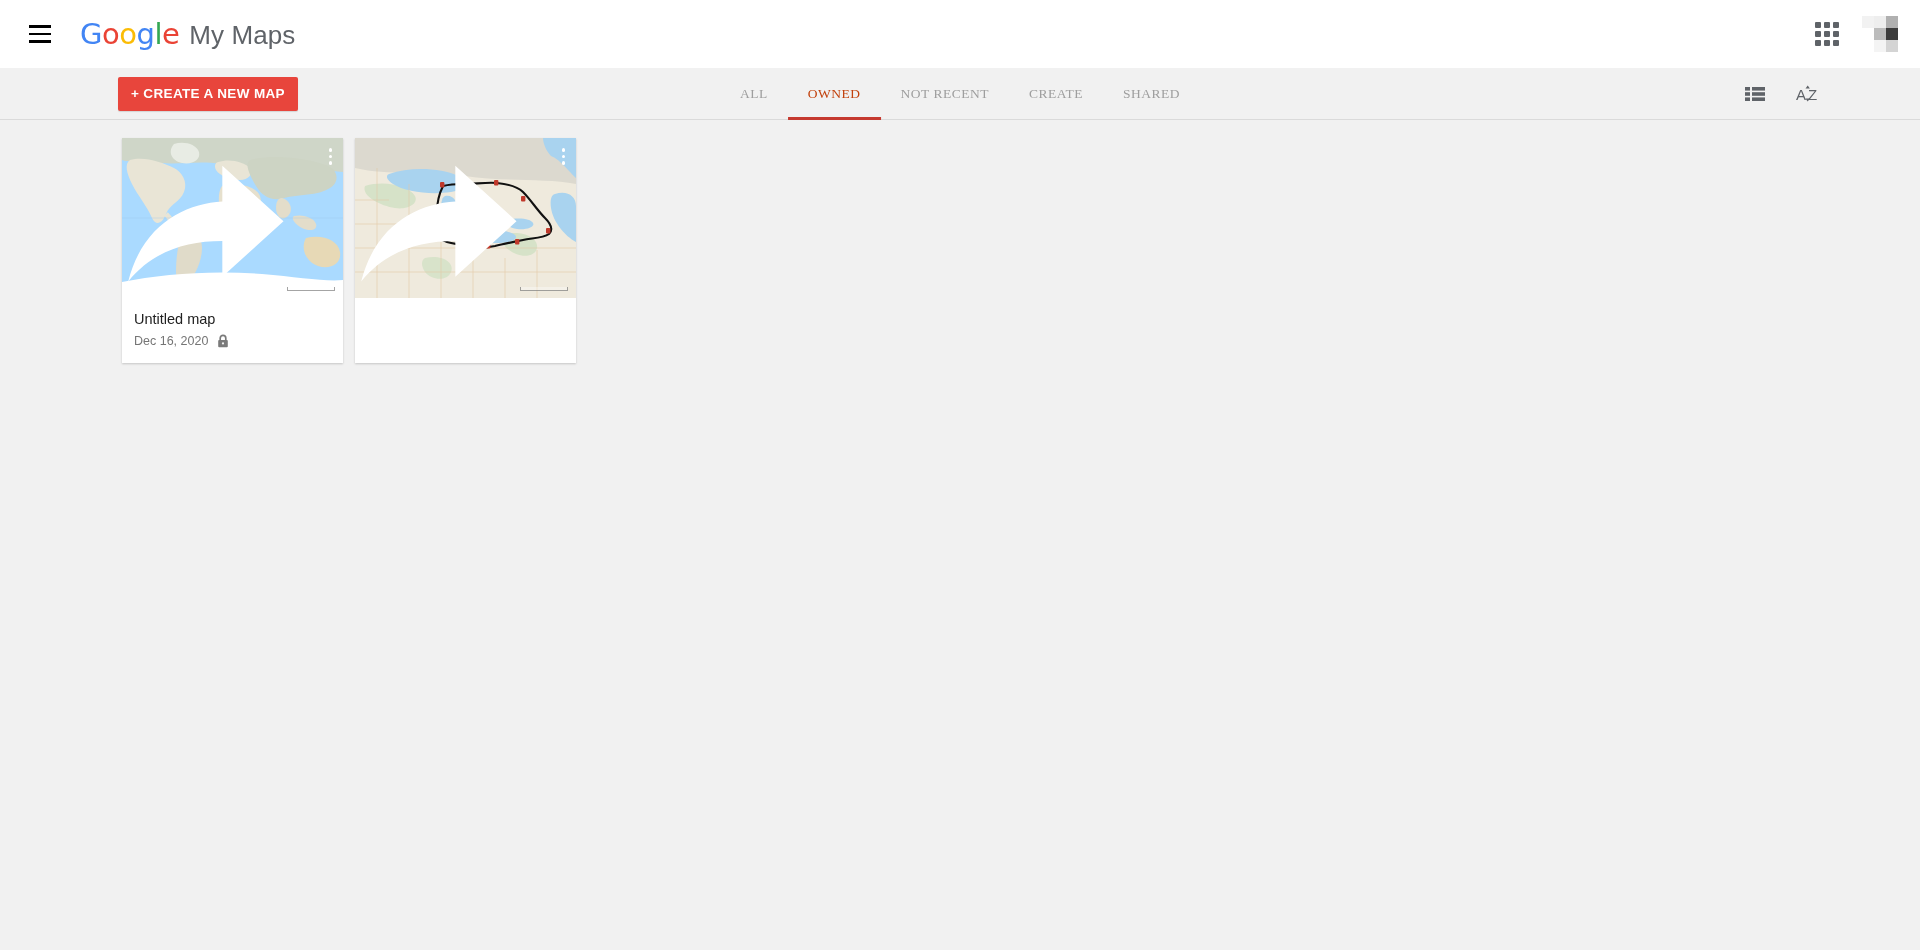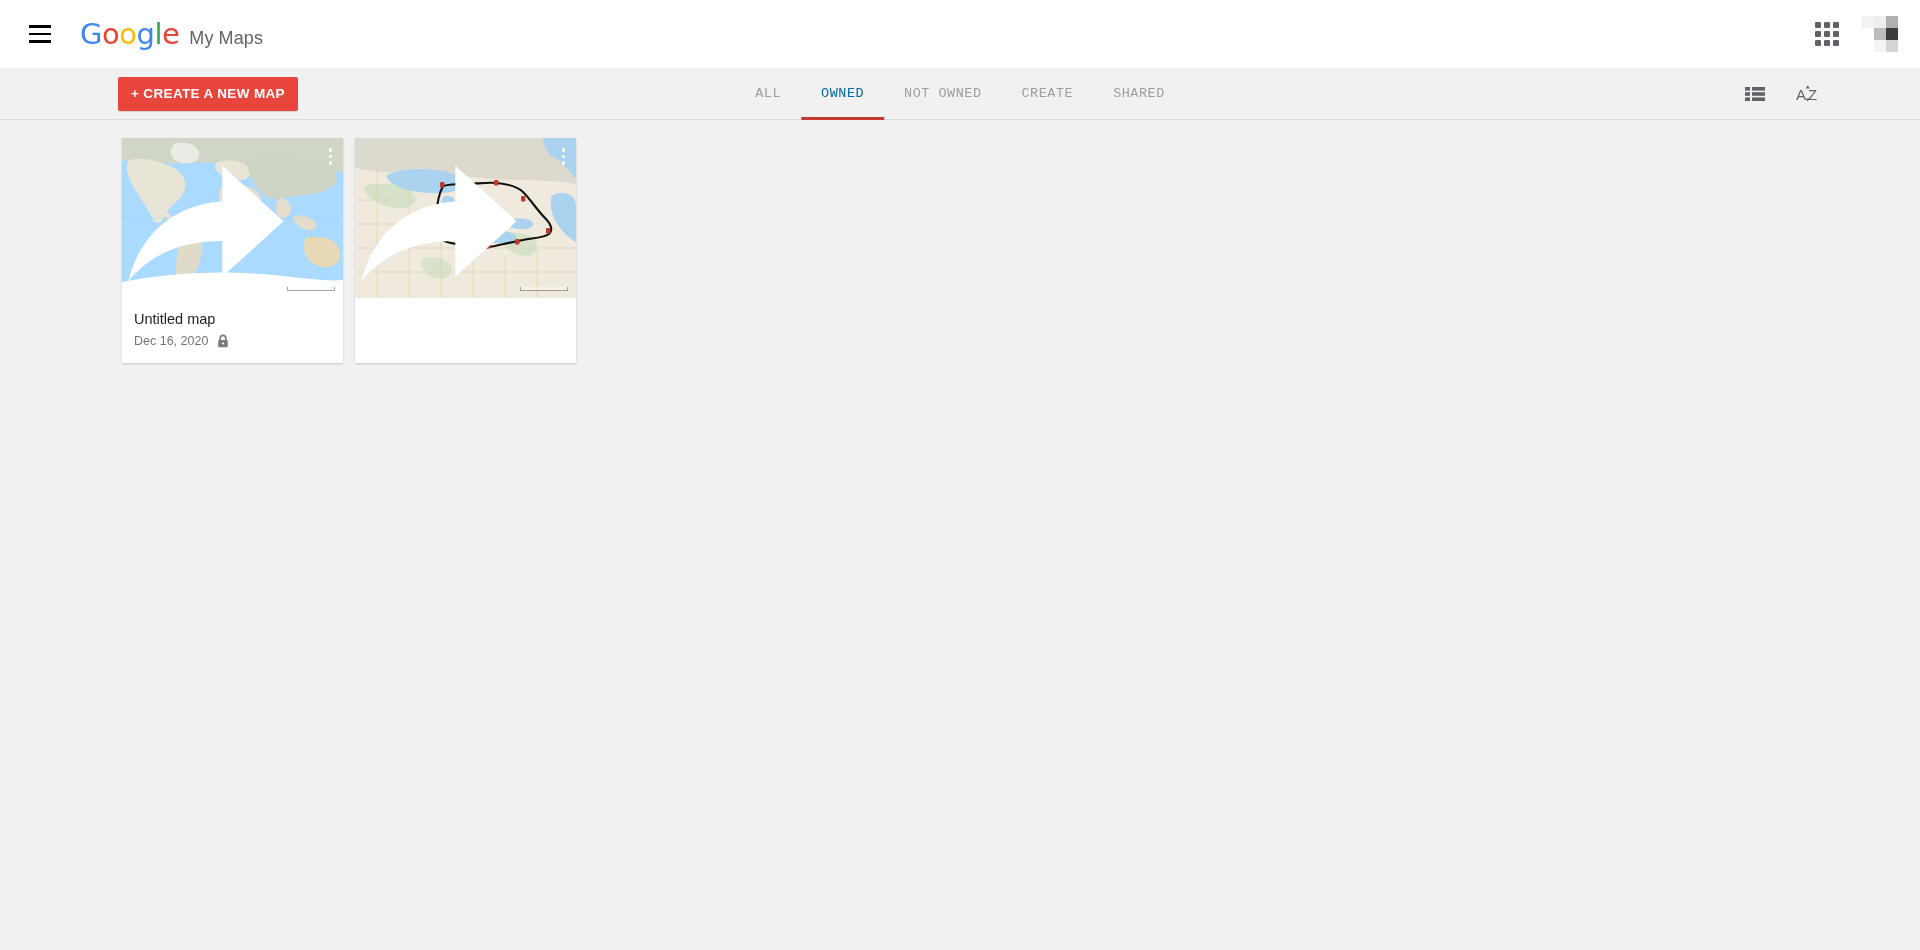--- a/index.html
+++ b/index.html
@@ -38,21 +38,21 @@
     white-space:nowrap;
   }
   .glogo {
     font-size:29px;
     letter-spacing:-0.5px;
     font-family:"DejaVu Sans", sans-serif;
     font-weight:400;
   }
   .glogo i { font-style:normal; }
   .product-name {
-    font-size:18px;
+    font-size:26px;
     color:#5f6368;
     margin-left:10px;
     font-weight:400;
     letter-spacing:0.1px;
   }
   .header-right {
     margin-left:auto;
     display:flex; align-items:center; gap:22px;
   }
   .apps-grid {
@@ -116,24 +116,24 @@
   .tab {
     position:relative;
     height:52px;
     display:flex; align-items:center;
     padding:0 20px;
     font-size:13.5px;
     letter-spacing:0.5px;
     color:#9e9e9e;
     cursor:pointer;
     background:none; border:none;
-    font-family:Liberation Mono, monospace;
+    font-family:Liberation Serif, serif;
     white-space:nowrap;
   }
-  .tab.active { color:#0369a1; }
+  .tab.active { color:#c2410c; }
   .tab.active::after {
     content:"";
     position:absolute;
     left:0; right:0; bottom:0;
     height:3px;
     background:#c5392f;
   }
   .toolbar-right {
     margin-left:auto;
     display:flex; align-items:center; gap:26px;
@@ -253,21 +253,21 @@
   </div>
 </div>
 
 <div class="toolbar">
 
   <button class="create-btn">+ CREATE A NEW MAP</button>
 
   <div class="tabs">
     <button class="tab">ALL</button>
     <button class="tab active">OWNED</button>
-    <button class="tab">NOT OWNED</button>
+    <button class="tab">NOT RECENT</button>
     <button class="tab">CREATE</button>
     <button class="tab">SHARED</button>
   </div>
 
   <div class="toolbar-right">
     <div class="icon-btn">
       <svg width="20" height="16" viewBox="0 0 20 16" aria-hidden="true">
         <rect x="0" y="1" width="5" height="3.6" fill="#5f6368"></rect>
         <rect x="7" y="1" width="13" height="3.6" fill="#5f6368"></rect>
         <rect x="0" y="6.2" width="5" height="3.6" fill="#5f6368"></rect>

